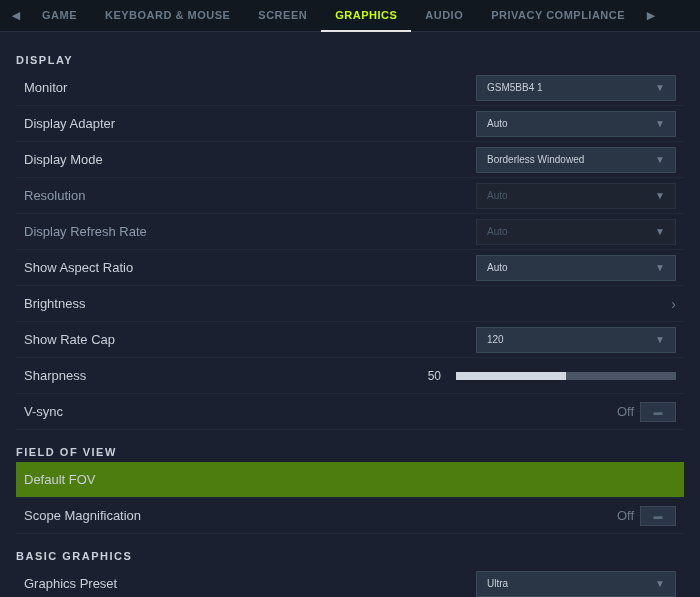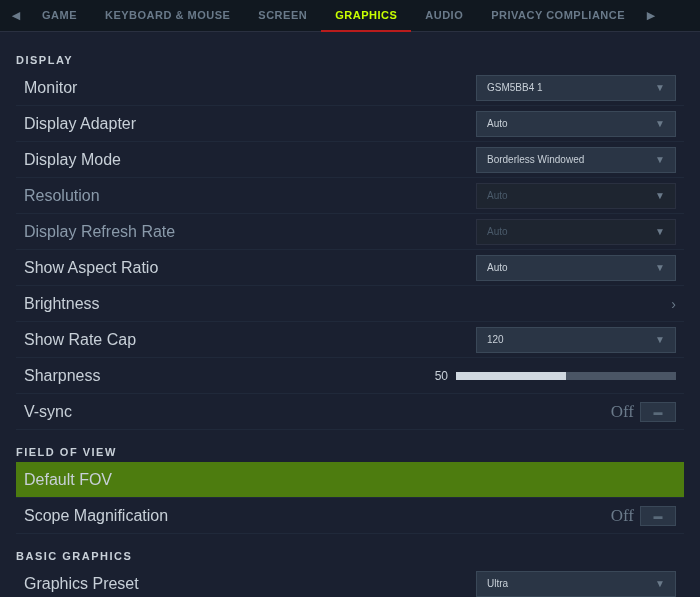--- a/index.html
+++ b/index.html
@@ -42,21 +42,21 @@
       font-weight: 700;
       letter-spacing: 0.5px;
       text-transform: uppercase;
       color: #6a7a8a;
       cursor: pointer;
       border-bottom: 2px solid transparent;
       white-space: nowrap;
     }
     .nav-tab.active {
       color: #c8ff00;
-      border-bottom: 2px solid #b91c1c;
+      border-bottom: 2px solid #e5e5e5;
     }
 
     
     .content {
       padding: 18px 16px;
       height: calc(597px - 32px);
       overflow-y: auto;
     }
     .content::-webkit-scrollbar { width: 4px; }
     .content::-webkit-scrollbar-track { background: #1a2030; }
@@ -80,21 +80,21 @@
       height: 36px;
       border-bottom: 1px solid #20293a;
       padding: 0 8px;
     }
     .setting-row.highlighted {
       background: #4d7c0f;
     }
     .setting-label {
       flex: 1;
       color: #8a9aaa;
-      font-size: 16px;
+      font-size: 13px;
     }
     .setting-label.active {
       color: #c8d0d8;
     }
 
     
     .dropdown {
       display: flex;
       align-items: center;
       background: #2a3545;
@@ -118,21 +118,21 @@
     .dropdown-arrow {
       font-size: 10px;
       color: #6a7a8a;
       margin-left: 8px;
     }
 
     
     .slider-container {
       display: flex;
       align-items: center;
-      gap: 8px;
+      gap: 15px;
     }
     .slider-value {
       font-size: 12px;
       color: #c8d0d8;
       min-width: 30px;
       text-align: right;
     }
     .slider-track {
       width: 220px;
       height: 8px;
@@ -149,23 +149,22 @@
       background: #4a5565;
     }
 
     
     .toggle-container {
       display: flex;
       align-items: center;
       gap: 6px;
     }
     .toggle-label-off {
-      font-size: 17px;
-      color: #6a7a8a;
-      font-family: Liberation Serif, serif;
+      font-size: 13px;
+      color: #6a7a8a;
     }
     .toggle-btn {
       width: 36px;
       height: 20px;
       background: #2a3545;
       border: 1px solid #3a4858;
       display: flex;
       align-items: center;
       justify-content: center;
       cursor: pointer;

